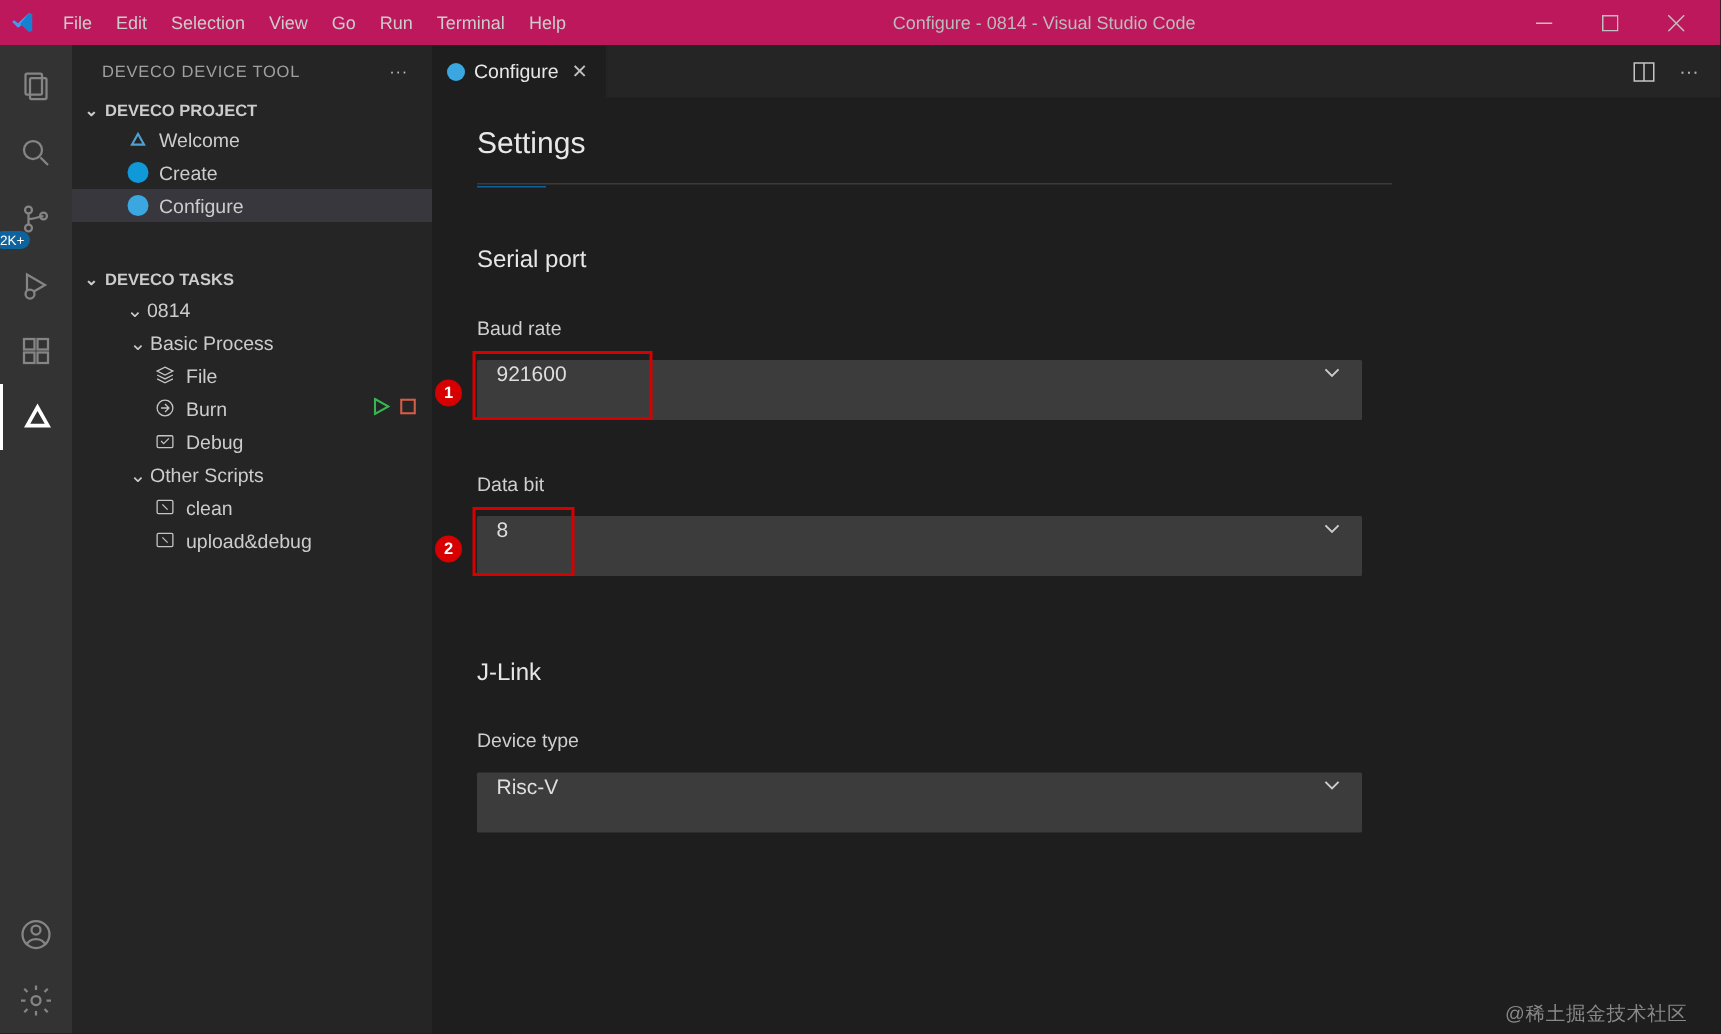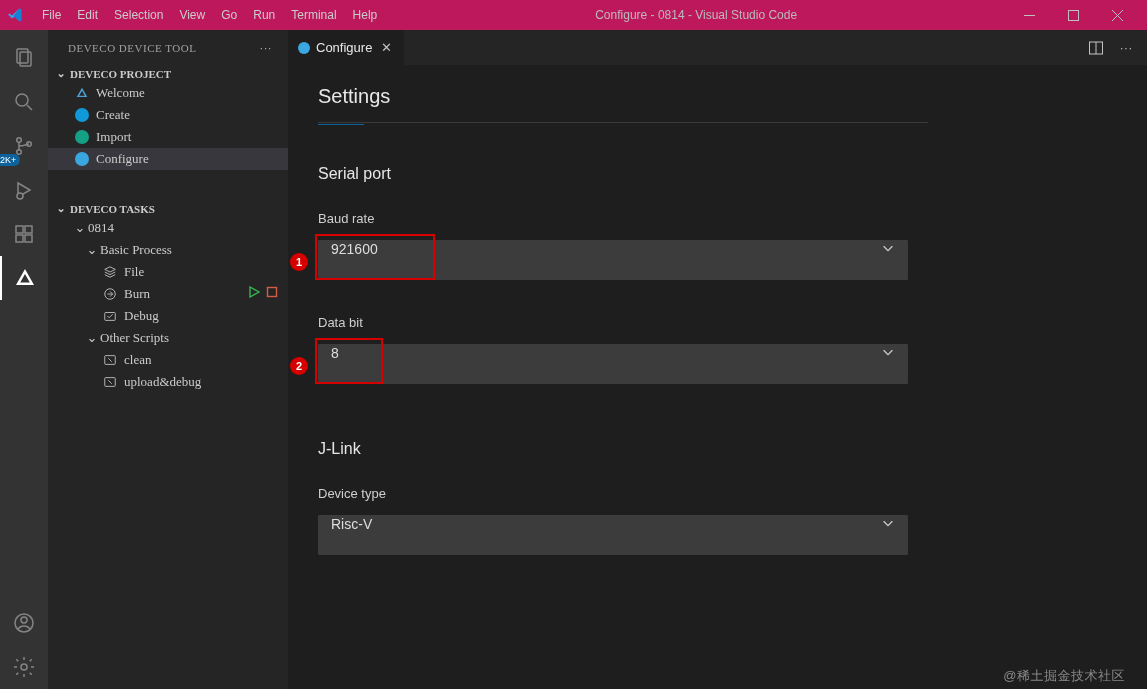--- a/index.html
+++ b/index.html
@@ -79,21 +79,20 @@
     font-size: 9px;
     border-radius: 7px;
     padding: 1px 4px;
   }
   .activity-spacer { flex: 1; }
   .sidebar {
     width: 240px;
     background: #252526;
     display: flex;
     flex-direction: column;
-    font-family: Liberation Serif, serif;
   }
   .sidebar-header {
     height: 35px;
     display: flex;
     align-items: center;
     justify-content: space-between;
     padding: 0 16px 0 20px;
     color: #a0a0a0;
     font-size: 11px;
     letter-spacing: 0.5px;
@@ -119,21 +118,21 @@
     padding-left: 24px;
     color: #cccccc;
     font-size: 13px;
     cursor: pointer;
   }
   .tree-item.selected { background: #37373d; }
   .tree-item .item-icon {
     width: 16px; height: 16px; margin-right: 6px;
     display: flex; align-items: center; justify-content: center;
   }
-  .tree-item.depth1 { padding-left: 26px; }
+  .tree-item.depth1 { padding-left: 36px; }
   .tree-item.depth2 { padding-left: 38px; }
   .tree-item.depth3 { padding-left: 54px; }
   .chev { width: 12px; display: inline-block; text-align: center; color: #cccccc; margin-right: 2px;}
   .action-icons {
     margin-left: auto;
     display: flex;
     gap: 6px;
     padding-right: 10px;
   }
   .dot-circle {
@@ -377,26 +376,20 @@
             </svg>
         </span>
         <span>Welcome</span>
       </div>
       <div class="tree-item depth1">
         <span class="item-icon">
             <span class="dot-circle dot-blue"></span>
           </span>
         <span>Create</span>
       </div>
-      <div class="tree-item depth1">
-        <span class="item-icon">
-            <span class="dot-circle dot-green"></span>
-          </span>
-        <span>Import</span>
-      </div>
       <div class="tree-item depth1 selected">
         <span class="item-icon">
             <span class="dot-circle dot-lblue"></span>
           </span>
         <span>Configure</span>
       </div>
     </div>
 
     <div style="height:24px;"></div>
 

